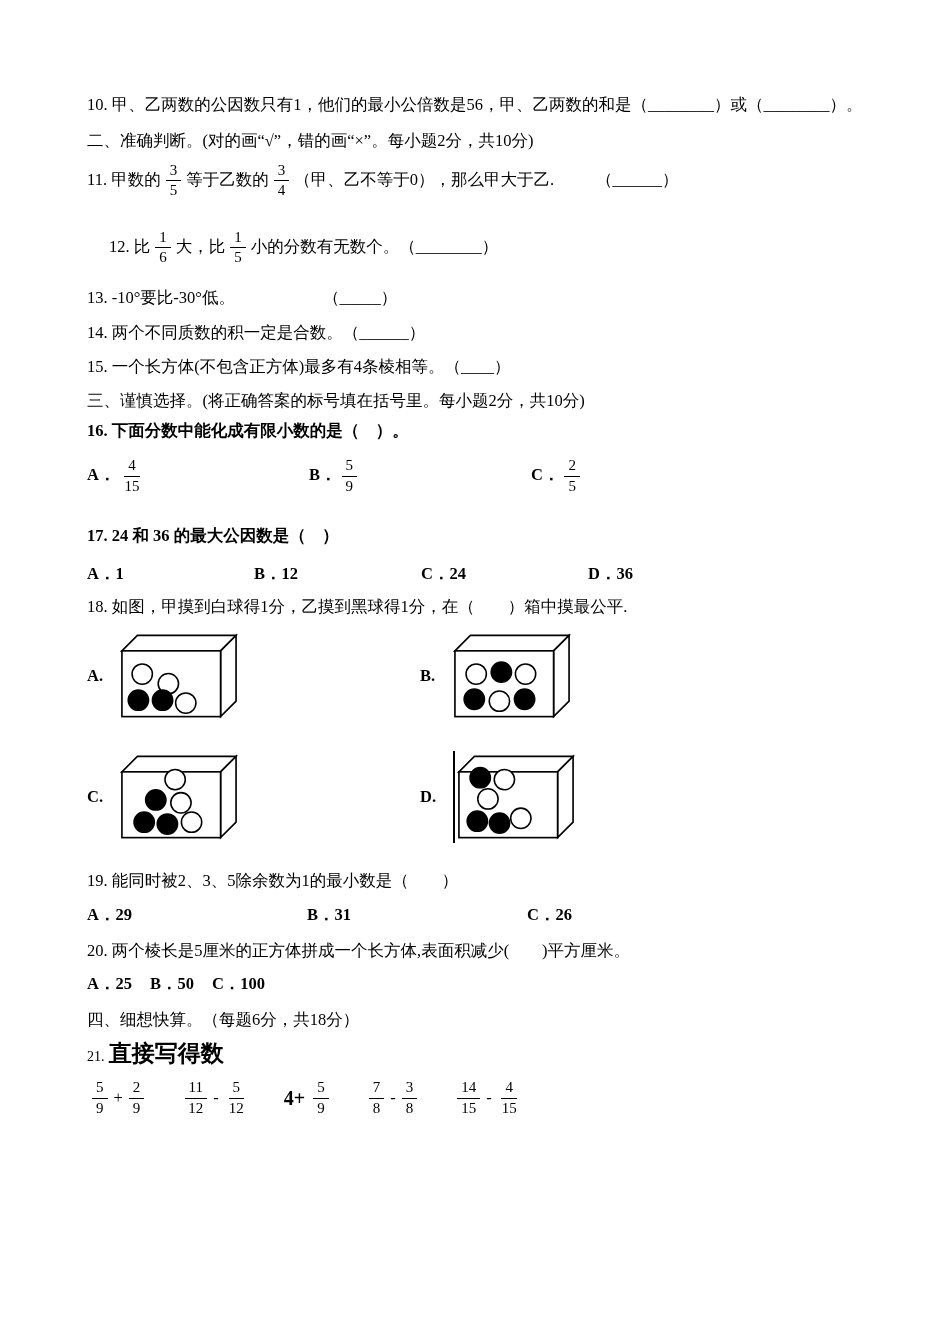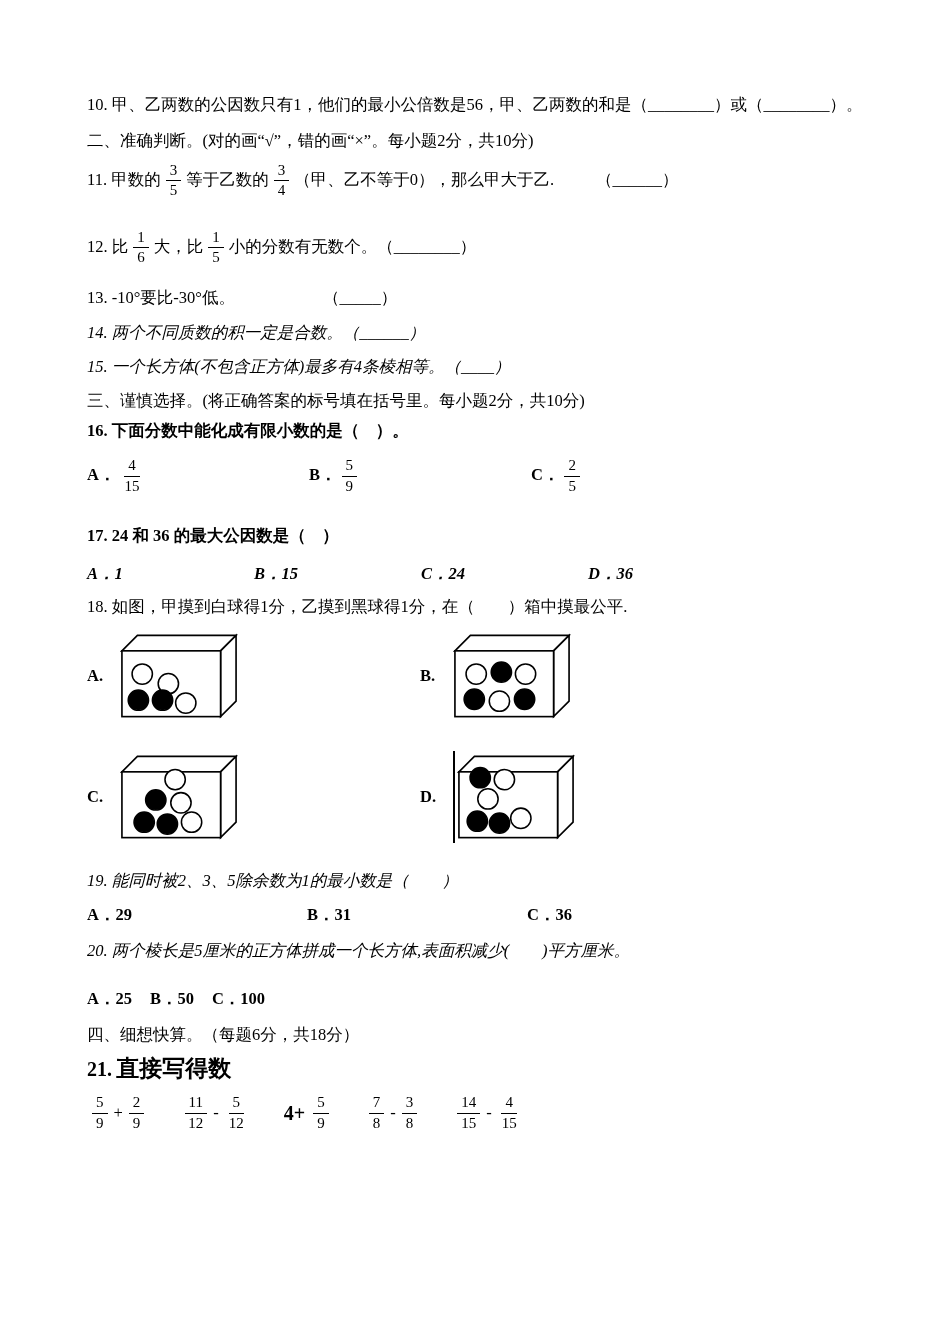--- a/index.html
+++ b/index.html
@@ -27,38 +27,38 @@
     margin: 0 5px;
     font-size: 15px;
     line-height: 1.15;
   }
   .fnum { padding: 0 4px 1px 4px; border-bottom: 1.4px solid #000; }
   .fden { padding: 1px 4px 0 4px; }
 
   
   .mb14 { margin-bottom: 14px; }
   .mb10 { margin-bottom: 10px; }
-  .mb12 { margin-bottom: 12px; font-style: italic; }
+  .mb12 { margin-bottom: 12px; }
   .mb16 { margin-bottom: 16px; font-weight: bold; }
-  .mb20 { margin-bottom: 20px; }
+  .mb20 { margin-bottom: 20px; margin-left: 22px; }
   .mb30 { margin-bottom: 30px; }
   .mb8  { margin-bottom: 8px; }
   .fracline { margin-top: 6px; }
 
   .gap-sm { display: inline-block; width: 42px; }
   .gap-md { display: inline-block; width: 88px; }
 
   
   .opts { font-weight: bold; }
   .opts .frac { font-weight: normal; }
   .opt { display: inline-block; }
   .w222 { width: 222px; }
   .w167 { width: 167px; }
   .w220 { width: 220px; font-family: Liberation Serif, serif; }
-  .optgap { margin-right: 18px; margin-top: 15px; }
+  .optgap { margin-right: 18px; }
 
   
   .boxrow {
     display: flex;
     align-items: center;
     height: 95px;
     margin-bottom: 26px;
   }
   .boxlabel { font-weight: bold; width: 33px; flex: 0 0 33px; }
   .boxlabel.second { margin-left: 182px; }
@@ -66,21 +66,21 @@
   .vline {
     display: inline-block;
     width: 2px; height: 92px;
     background: #000;
     margin-right: 2px;
     flex: 0 0 2px;
   }
 
   
   .q21head { margin-bottom: 10px; }
-  .q21num { font-size: 20px; font-weight: bold; }
+  .q21num { font-size: 14px; }
   .q21title { font-size: 23px; font-weight: bold; }
   .exprs { display: flex; align-items: center; gap: 30px; }
   .expr { display: inline-flex; align-items: center; }
   .expr .op { margin: 0 1px; }
   .expr .op.big { font-weight: bold; font-size: 20px; margin-right: 3px; }
 </style>
 </head>
 <body>
 
 <div class="page">
@@ -130,21 +130,21 @@
           <span class="fden">9</span>
         </span></span><span class="opt"><span>C．</span><span class="frac">
           <span class="fnum">2</span>
           <span class="fden">5</span>
         </span></span>
   </p>
 
   <p class="mb16"><span>17. 24 和 36 的最大公因数是（　）</span></p>
 
   <p class="opts mb12">
-    <span class="opt w167">A．1</span><span class="opt w167">B．15</span><span class="opt w167">C．24</span><span class="opt">D．36</span>
+    <span class="opt w167">A．1</span><span class="opt w167">B．12</span><span class="opt w167">C．24</span><span class="opt">D．36</span>
   </p>
 
   <p class="mb10"><span>18. 如图，甲摸到白球得1分，乙摸到黑球得1分，在（　　）箱中摸最公平.</span></p>
 
   <div class="boxrow">
     <span class="boxlabel">A.</span>
     <svg class="box" viewBox="0 0 122 88">
       <polygon points="2,18 18,2 120,2 104,18" fill="#fff" stroke="#000" stroke-width="1.7"></polygon>
       <polygon points="104,18 120,2 120,70 104,86" fill="#fff" stroke="#000" stroke-width="1.7"></polygon>
       <rect x="2" y="18" width="102" height="68" fill="#fff" stroke="#000" stroke-width="1.7"></rect>
@@ -192,21 +192,21 @@
         <circle cx="32" cy="46" r="10.5" fill="#ffffff" stroke="#000" stroke-width="1.6"></circle>
         <circle cx="21" cy="69" r="10.5" fill="#000000" stroke="#000" stroke-width="1.6"></circle>
         <circle cx="44" cy="71" r="10.5" fill="#000000" stroke="#000" stroke-width="1.6"></circle>
         <circle cx="66" cy="66" r="10.5" fill="#ffffff" stroke="#000" stroke-width="1.6"></circle>
       </svg>
   </div>
 
   <p class="mb12"><span>19. 能同时被2、3、5除余数为1的最小数是（　　）</span></p>
 
   <p class="opts mb14">
-    <span class="opt w220">A．29</span><span class="opt w220">B．31</span><span class="opt">C．36</span>
+    <span class="opt w220">A．29</span><span class="opt w220">B．31</span><span class="opt">C．26</span>
   </p>
 
   <p class="mb12"><span>20. 两个棱长是5厘米的正方体拼成一个长方体,表面积减少(　　)平方厘米。</span></p>
 
   <p class="opts mb14">
     <span class="opt optgap">A．25</span><span class="opt optgap">B．50</span><span class="opt">C．100</span>
   </p>
 
   <p class="mb8"><span>四、细想快算。（每题6分，共18分）</span></p>
 

